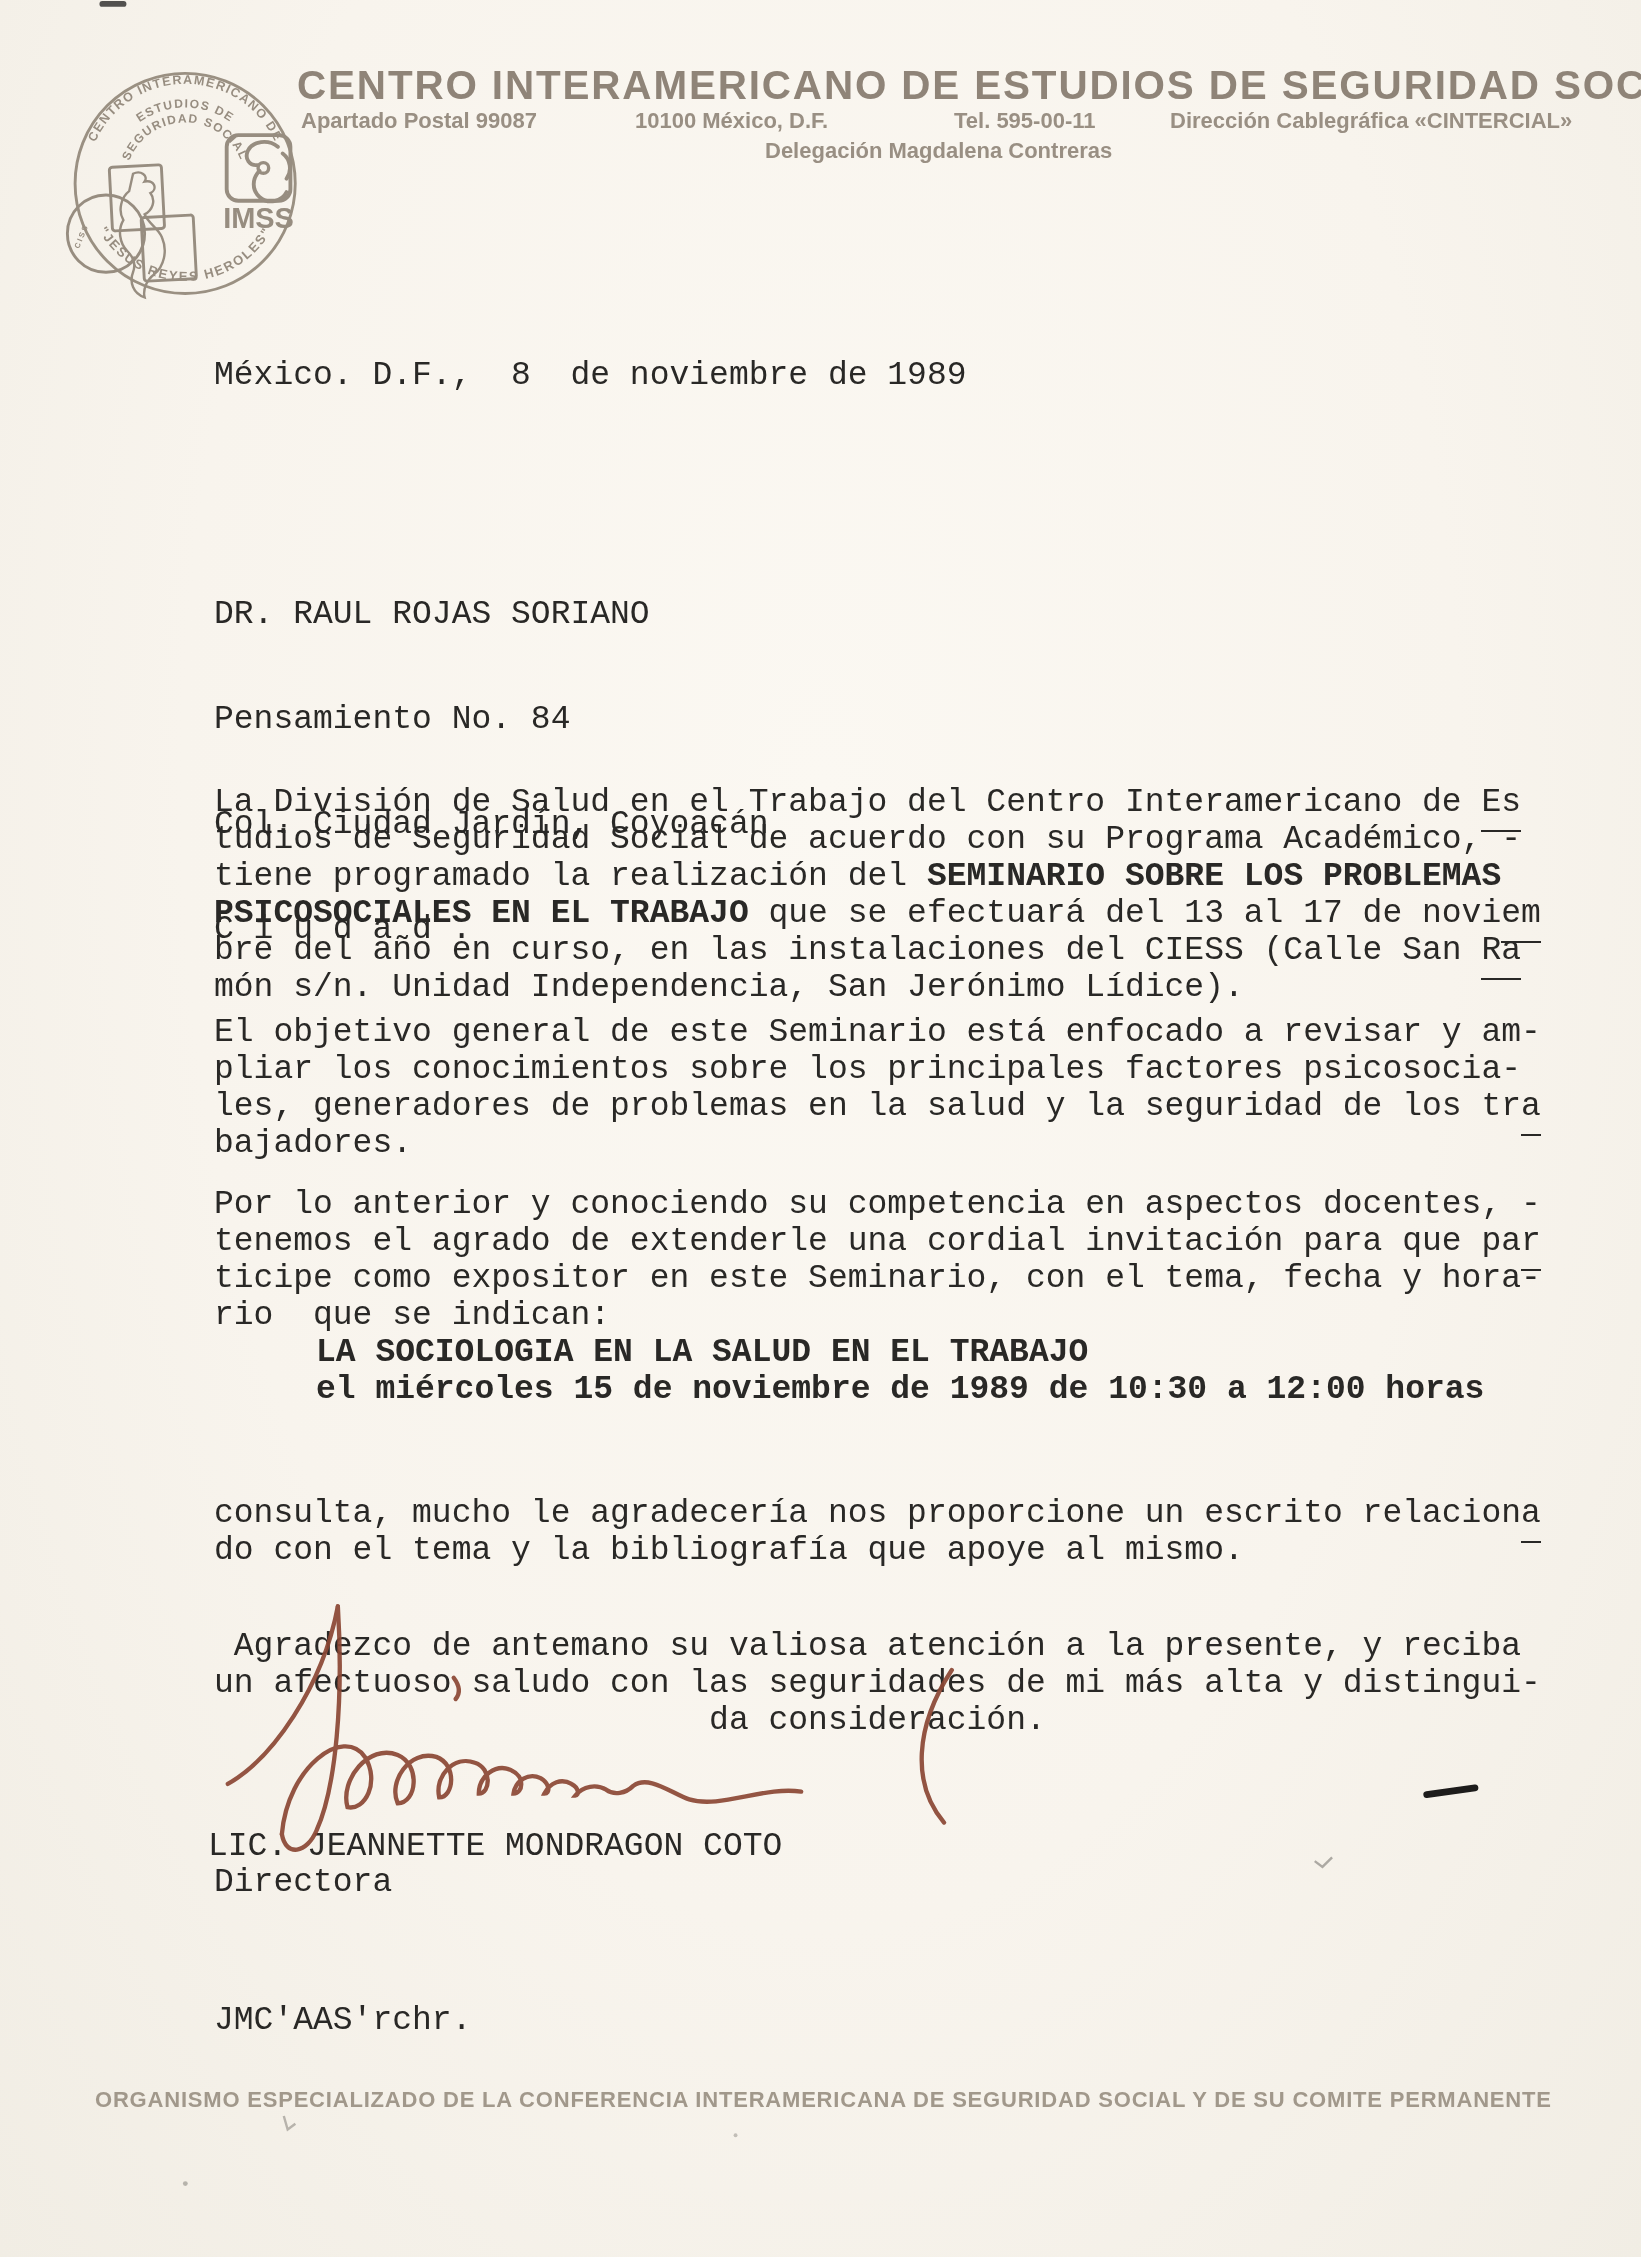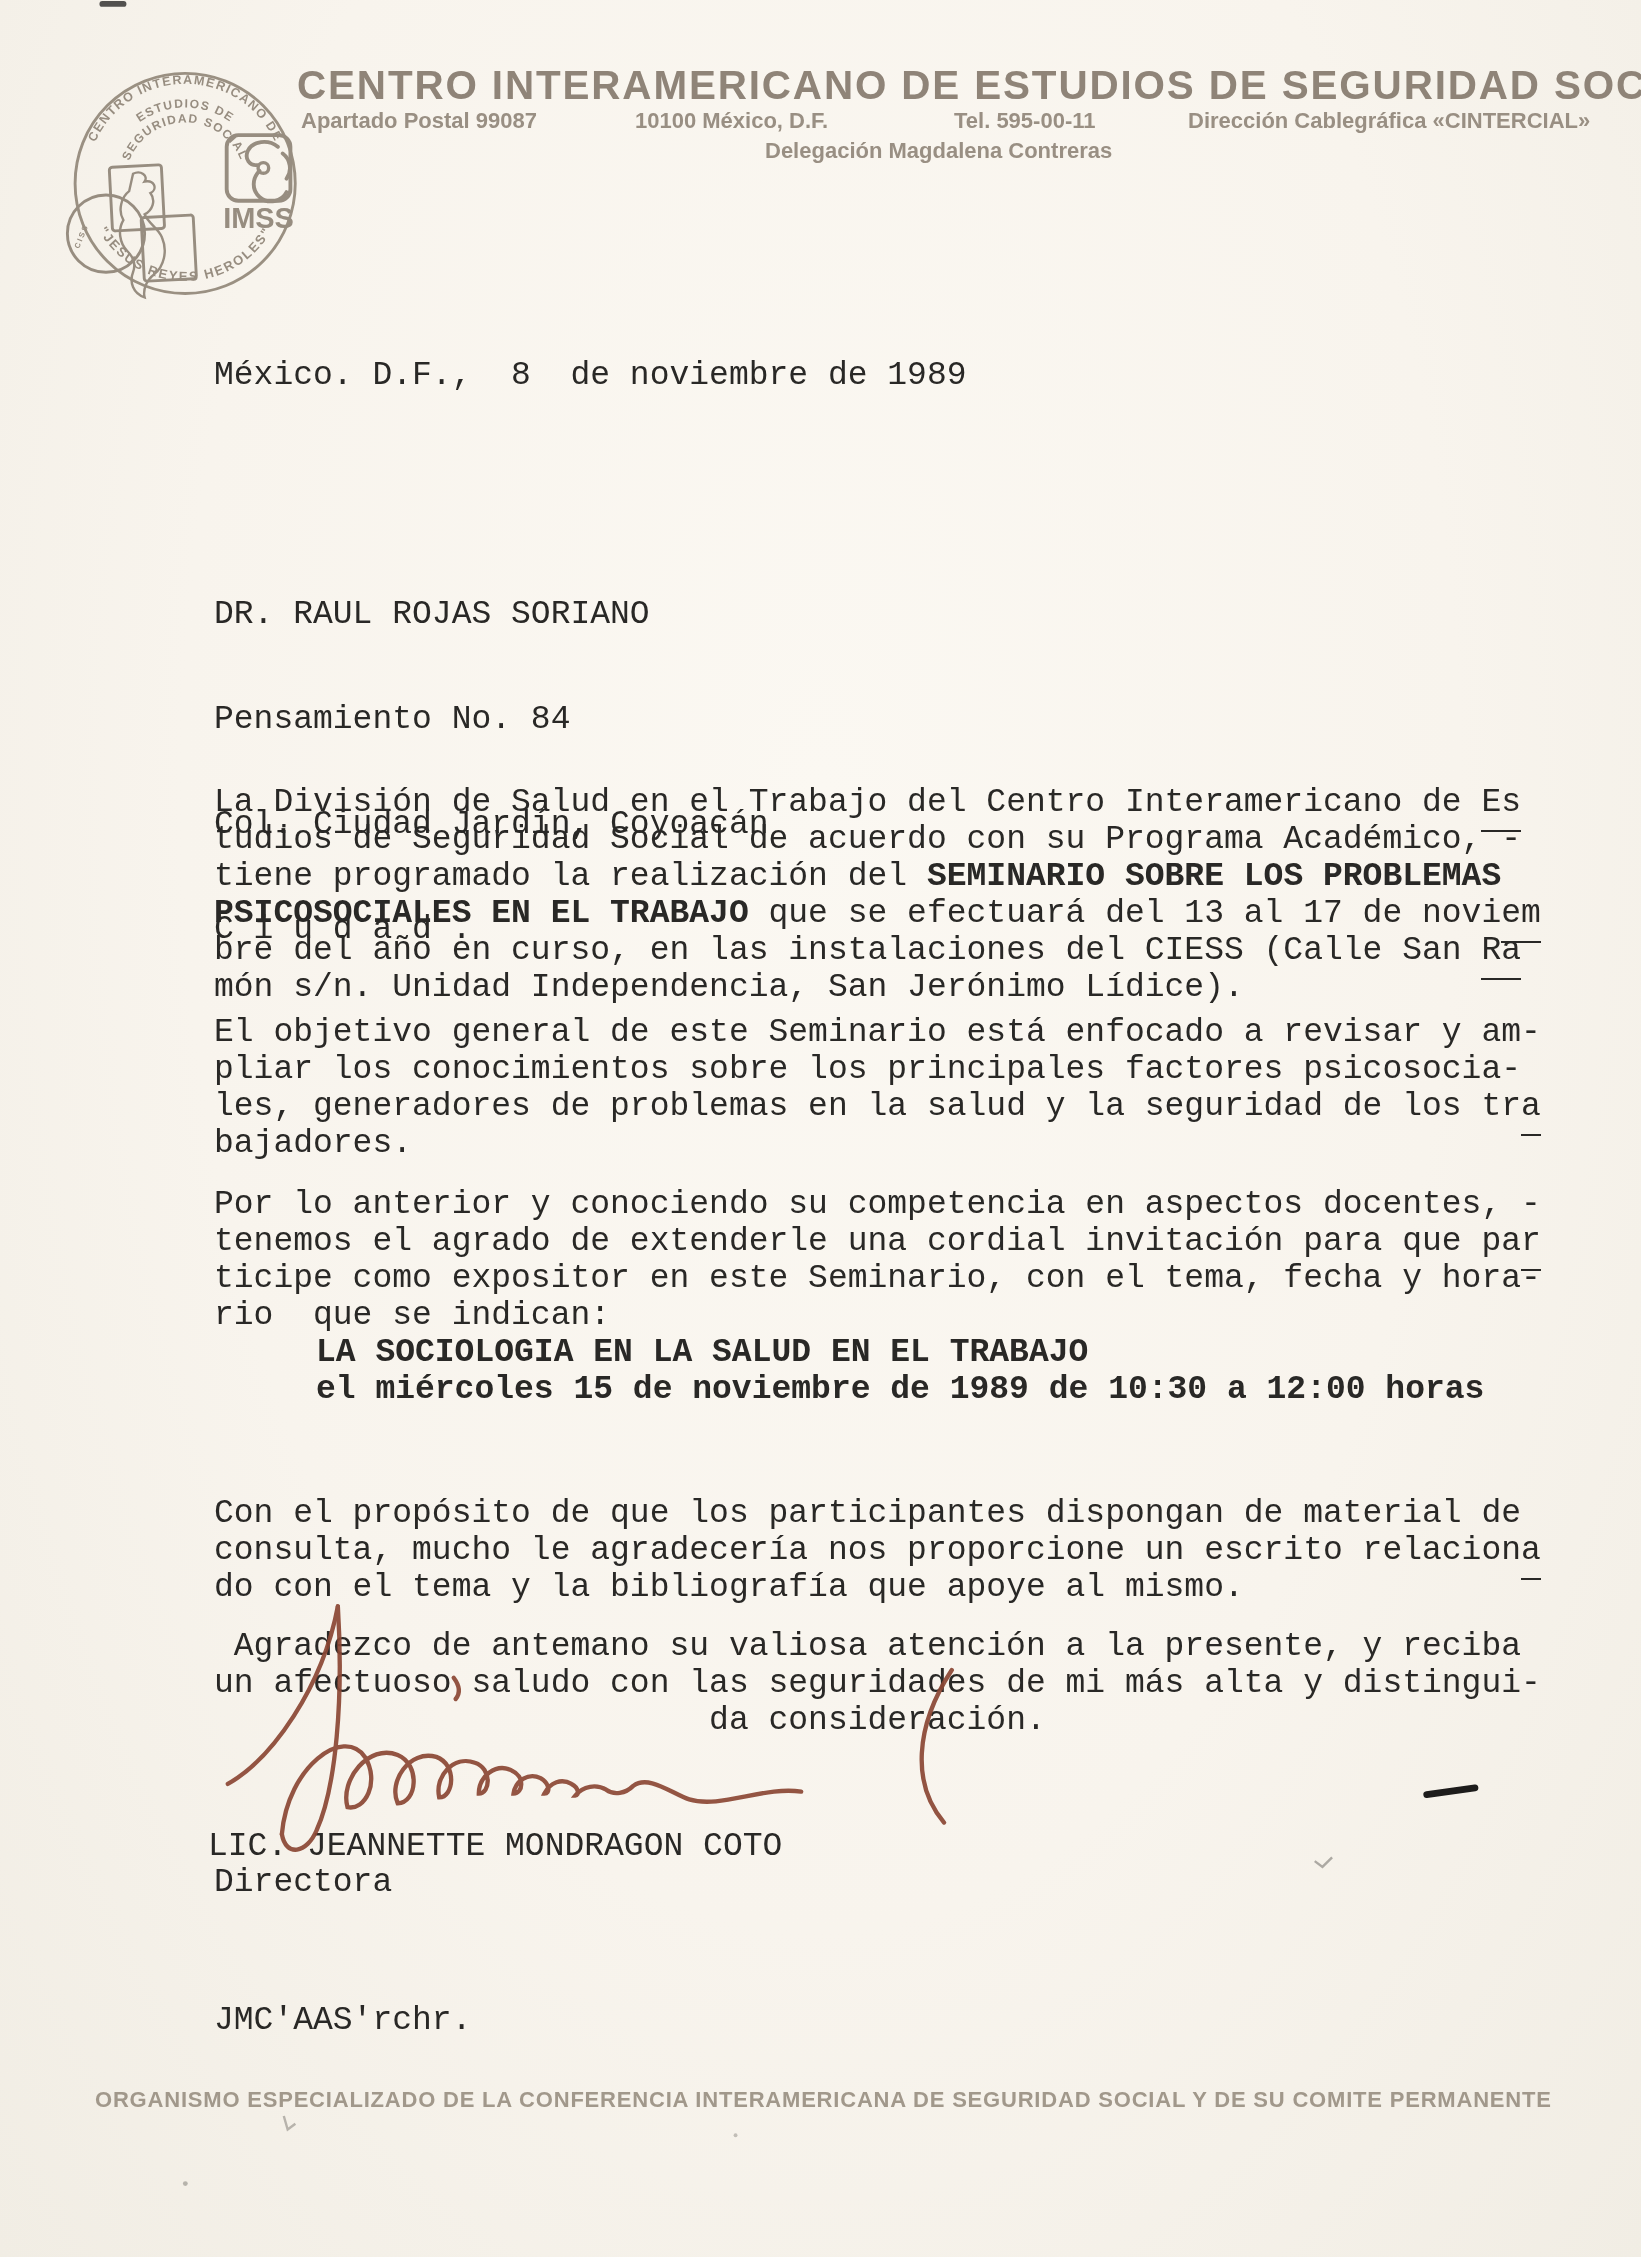--- a/index.html
+++ b/index.html
@@ -17,21 +17,21 @@
     font-weight:bold;font-size:41px;letter-spacing:1.9px;color:#8f8478;
     white-space:nowrap;transform:scaleX(0.985);transform-origin:left top;
   }
   .addr-item{
     position:absolute;font-family:"Liberation Sans","DejaVu Sans",sans-serif;
     font-weight:bold;font-size:22px;color:#998f83;white-space:nowrap;
   }
   .a1{left:301px;top:108px;}
   .a2{left:635px;top:108px;}
   .a3{left:954px;top:108px;}
-  .a4{left:1170px;top:108px;margin-left:18px;}
+  .a4{left:1170px;top:108px;}
   .a5{left:765px;top:138px;}
   
   .logo{position:absolute;left:50px;top:50px;}
   
   .tw{position:absolute;font-size:33px;line-height:37px;white-space:pre;color:#292826;}
   .dateline{left:214px;top:357px;}
   .recipient{left:214px;top:527px;line-height:35px;}
   .bodytext{position:absolute;left:214px;top:0;width:1390px;}
   .para{position:absolute;left:0;font-size:33px;line-height:37px;white-space:pre;color:#292826;}
   .p0{top:784px;}
@@ -116,21 +116,21 @@
     <div>Pensamiento No. 84</div>
     <div>Col. Ciudad Jardín, Coyoacán</div>
     <div>C i u d a d .</div>
   </div>
 
   <div class="bodytext">
     <div class="para p0"><div class="tline"><span>La División de Salud en el Trabajo del Centro Interamericano de </span><span class="u">Es</span></div><div class="tline"><span>tudios de Seguridad Social de acuerdo con su Programa Académico, -</span></div><div class="tline"><span>tiene programado la realización del </span><span class="b">SEMINARIO SOBRE LOS PROBLEMAS</span></div><div class="tline"><span class="b">PSICOSOCIALES EN EL TRABAJO</span><span> que se efectuará del 13 al 17 de novi</span><span class="u">em</span></div><div class="tline"><span>bre del año en curso, en las instalaciones del CIESS (Calle San </span><span class="u">Ra</span></div><div class="tline"><span>món s/n. Unidad Independencia, San Jerónimo Lídice).</span></div></div>
     <div class="para p1"><div class="tline"><span>El objetivo general de este Seminario está enfocado a revisar y am-</span></div><div class="tline"><span>pliar los conocimientos sobre los principales factores psicosocia-</span></div><div class="tline"><span>les, generadores de problemas en la salud y la seguridad de los tr</span><span class="u">a</span></div><div class="tline"><span>bajadores.</span></div></div>
     <div class="para p2"><div class="tline"><span>Por lo anterior y conociendo su competencia en aspectos docentes, -</span></div><div class="tline"><span>tenemos el agrado de extenderle una cordial invitación para que pa</span><span class="u">r</span></div><div class="tline"><span>ticipe como expositor en este Seminario, con el tema, fecha y hora-</span></div><div class="tline"><span>rio  que se indican:</span></div></div>
     <div class="para p3"><div class="tline"><span class="b">LA SOCIOLOGIA EN LA SALUD EN EL TRABAJO</span></div><div class="tline"><span class="b">el miércoles 15 de noviembre de 1989 de 10:30 a 12:00 horas</span></div></div>
-    <div class="para p4"><div class="tline"><span>Con el propósito de que los participantes dispongan de material de</span></div><div class="tline"><span>consulta, mucho le agradecería nos proporcione un escrito relacion</span><span class="u">a</span></div><div class="tline"><span>do con el tema y la bibliografía que apoye al mismo.</span></div></div>
+    <div class="para p4"><div class="tline"><span>consulta, mucho le agradecería nos proporcione un escrito relacion</span><span class="u">a</span></div><div class="tline"><span>do con el tema y la bibliografía que apoye al mismo.</span></div></div>
     <div class="para p5"><div class="tline"><span>Agradezco de antemano su valiosa atención a la presente, y reciba</span></div><div class="tline"><span>un afectuoso saludo con las seguridades de mi más alta y distingui-</span></div><div class="tline"><span>da consideración.</span></div></div>
   </div>
 
   <div class="tw signer-name">LIC. JEANNETTE MONDRAGON COTO</div>
   <div class="tw signer-title">Directora</div>
   <div class="tw initials">JMC'AAS'rchr.</div>
 
   <div class="footer">ORGANISMO ESPECIALIZADO DE LA CONFERENCIA INTERAMERICANA DE SEGURIDAD SOCIAL Y DE SU COMITE PERMANENTE</div>
 
   <svg class="ink" width="1641" height="2257" viewBox="0 0 1700 2338">

